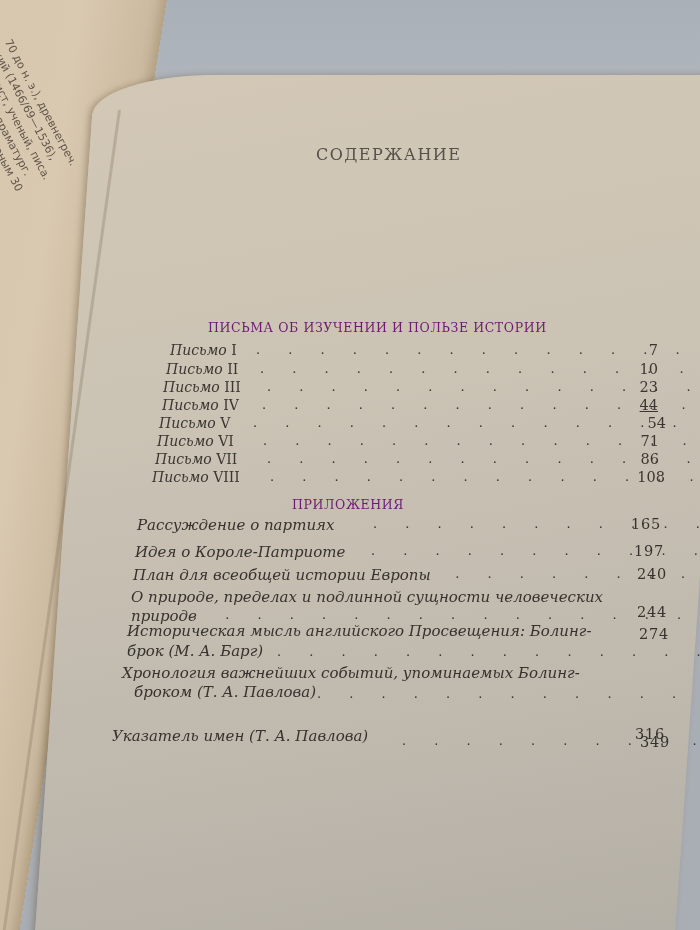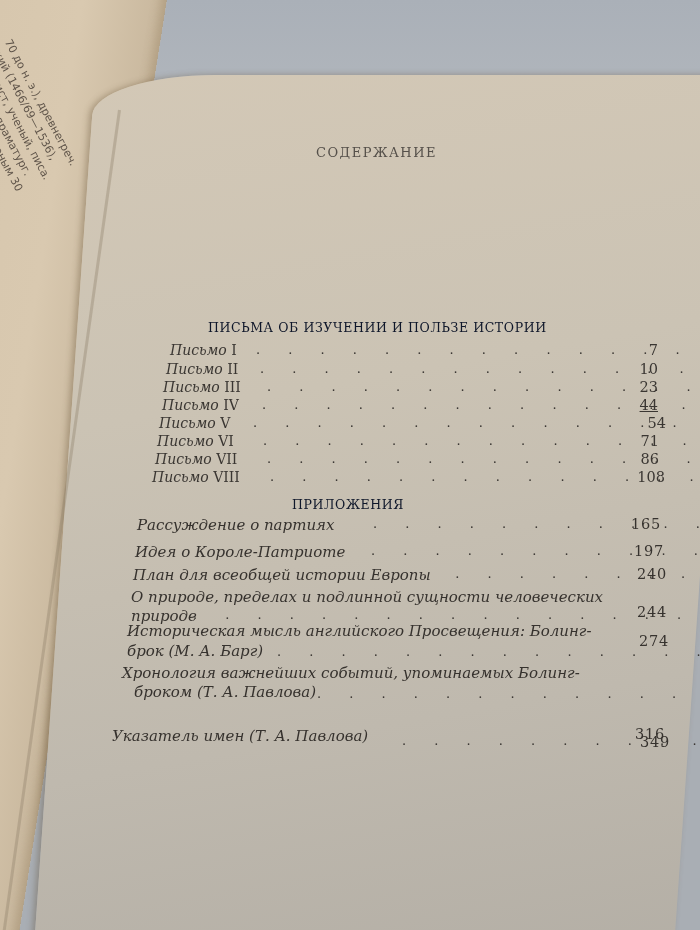--- a/index.html
+++ b/index.html
@@ -32,24 +32,24 @@
     box-shadow: -3px 0 6px rgba(90,70,40,0.35);
   }
   .gutter {
     position: absolute; left: 118px; top: 110px; width: 3px; height: 830px;
     background: #8a7a64; opacity: 0.35;
     transform: rotate(8deg); transform-origin: top;
   }
   .content { position: absolute; left: 0; top: 0; width: 700px; height: 930px; color: #3a3632; }
   .title {
     position: absolute; left: 316px; top: 145px;
-    font-size: 13px; letter-spacing: 1.5px; color: #55504a;
+    font-size: 16px; letter-spacing: 1.5px; color: #55504a;
   }
   .section-head {
-    position: absolute; font-size: 12.5px; letter-spacing: 0.6px; color: #0f172a;
+    position: absolute; font-size: 12.5px; letter-spacing: 0.6px; color: #701a75;
   }
   .toc-row { position: absolute; height: 20px; font-size: 14px; white-space: nowrap; }
   .toc-label { position: absolute; font-style: italic; }
   .toc-label .num { font-style: normal; }
   .dots {
     position: absolute; top: 0; letter-spacing: 12px; color: #3a3632; font-size: 13px;
   }
   .page-num { position: absolute; text-align: right; width: 40px; font-size: 14.5px; }
   .app-row { position: absolute; font-size: 15px; font-style: italic; white-space: nowrap; color: #36322e; }
   .app-row .upright { font-style: normal; letter-spacing: 0.8px; }
@@ -140,21 +140,21 @@
   <div class="app-row" style="left:131px; top:588px; width:560px;">
     <div>О природе, пределах и подлинной сущности человеческих</div>
     <div style="position:absolute; top:19px; left:0;">природе</div>
     <span class="dots" style="left:62px; top:19px; font-style:normal;">. . . . . . . . . . . . . . . . . . . . .</span>
     <span class="page-num upright" style="left:496px; top:16px;">244</span>
   </div>
   <div class="app-row" style="left:127px; top:622px; width:565px;">
     <div>Историческая мысль английского Просвещения: Болинг-</div>
     <div style="position:absolute; top:20px; left:0;">брок (М. А. Барг)</div>
     <span class="dots" style="left:150px; top:22px; font-style:normal;">. . . . . . . . . . . . . . . .</span>
-    <span class="page-num upright" style="left:502px; top:11px;">274</span>
+    <span class="page-num upright" style="left:502px; top:4px;">274</span>
   </div>
   <div class="app-row" style="left:122px; top:664px; width:570px;">
     <div>Хронология важнейших событий, упоминаемых Болинг-</div>
     <div style="position:absolute; top:19px; left:0;margin-left:12px;">броком (Т. А. Павлова)</div>
     <span class="dots" style="left:195px; top:22px; font-style:normal;">. . . . . . . . . . . . . .</span>
     <span class="page-num upright" style="left:503px; top:22px;margin-top:40px;">316</span>
   </div>
   <div class="app-row" style="left:112px; top:727px; width:580px;">
     <span>Указатель имен (Т. А. Павлова)</span>
     <span class="dots" style="left:290px; top:6px; font-style:normal;">. . . . . . . . . .</span>

